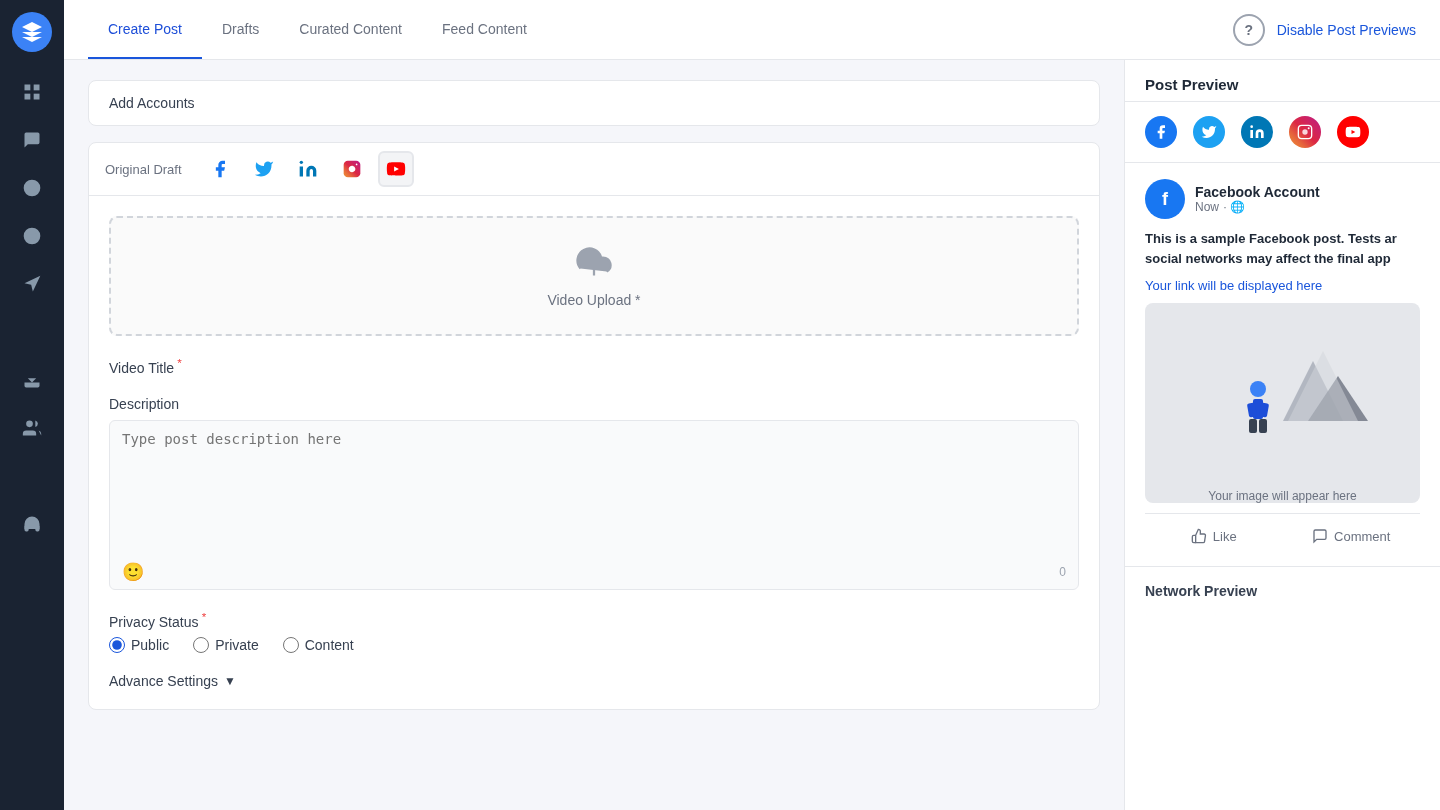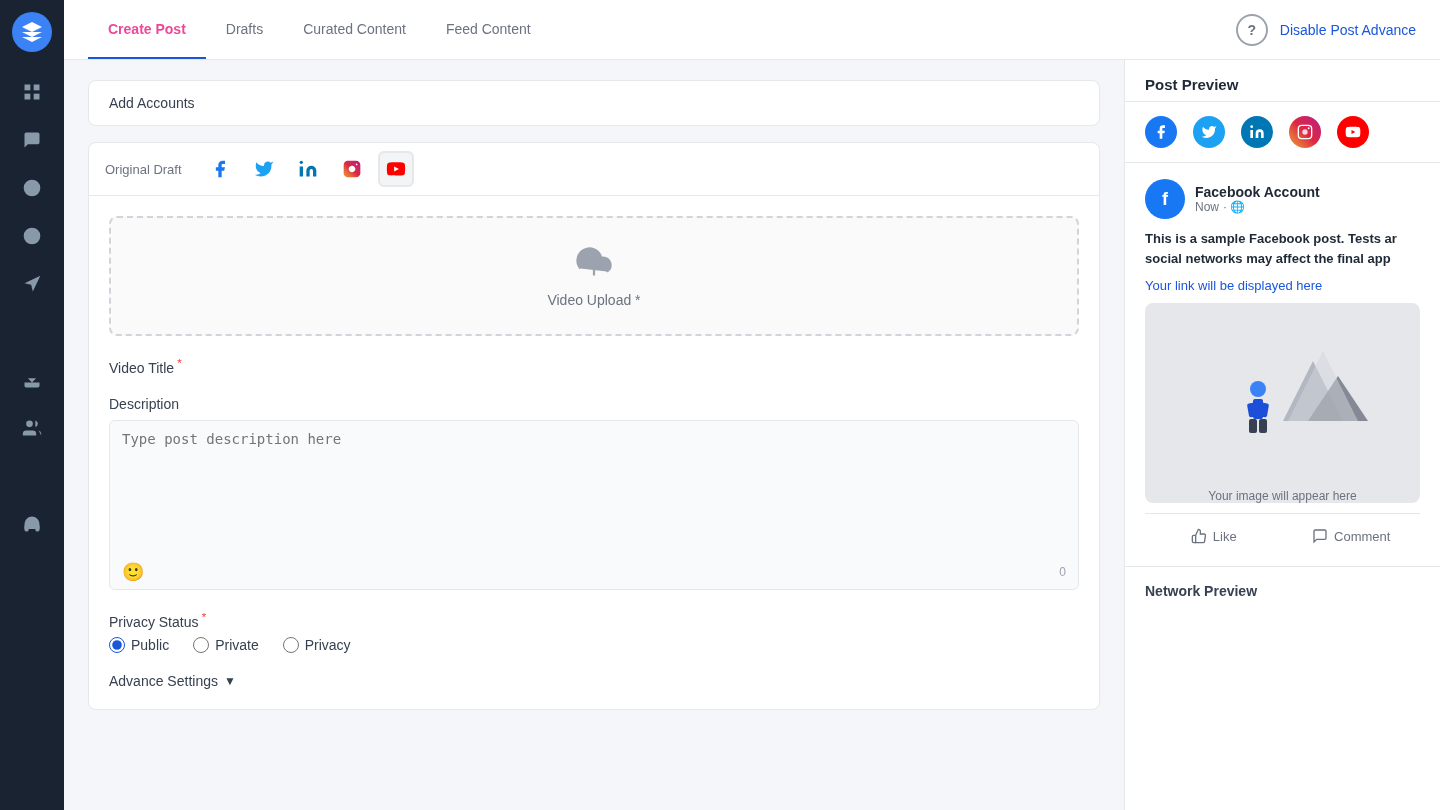--- a/index.html
+++ b/index.html
@@ -64,23 +64,23 @@
       display: flex;
       align-items: center;
       font-size: 14px;
       color: #6b7280;
       cursor: pointer;
       border-bottom: 2px solid transparent;
       height: 100%;
       white-space: nowrap;
     }
     .nav-tab.active {
-      color: #ec4899;
+      color: #1d4ed8;
       border-bottom: 2px solid #1a56db;
-      font-weight: 700;
+      font-weight: 400;
     }
     .nav-right {
       display: flex;
       align-items: center;
       gap: 12px;
     }
     .help-btn {
       width: 32px; height: 32px;
       border-radius: 50%;
       border: 2px solid #9ca3af;
@@ -452,21 +452,21 @@
 
   <div class="top-nav">
     <div class="nav-tabs">
       <div class="nav-tab active">Create Post</div>
       <div class="nav-tab">Drafts</div>
       <div class="nav-tab">Curated Content</div>
       <div class="nav-tab">Feed Content</div>
     </div>
     <div class="nav-right">
       <div class="help-btn">?</div>
-      <div class="disable-btn">Disable Post Advance</div>
+      <div class="disable-btn">Disable Post Previews</div>
     </div>
   </div>
 
   <div class="page-body">
 
     <div class="editor-panel">
 
       <div class="add-accounts-bar">Add Accounts</div>
 
       <div class="post-form-card">
@@ -556,21 +556,21 @@
               <label class="radio-label">
                 <input type="radio" name="privacy" value="public" checked="" style="">
                 <span>Public</span>
               </label>
               <label class="radio-label">
                 <input type="radio" name="privacy" value="private" style="">
                 <span>Private</span>
               </label>
               <label class="radio-label">
                 <input type="radio" name="privacy" value="unlisted" style="">
-                <span>Privacy</span>
+                <span>Content</span>
               </label>
             </div>
           </div>
 
           <div class="advance-settings">
             <span>Advance Settings</span>
             <span style="font-size:12px;">▼</span>
           </div>
 
         </div>

